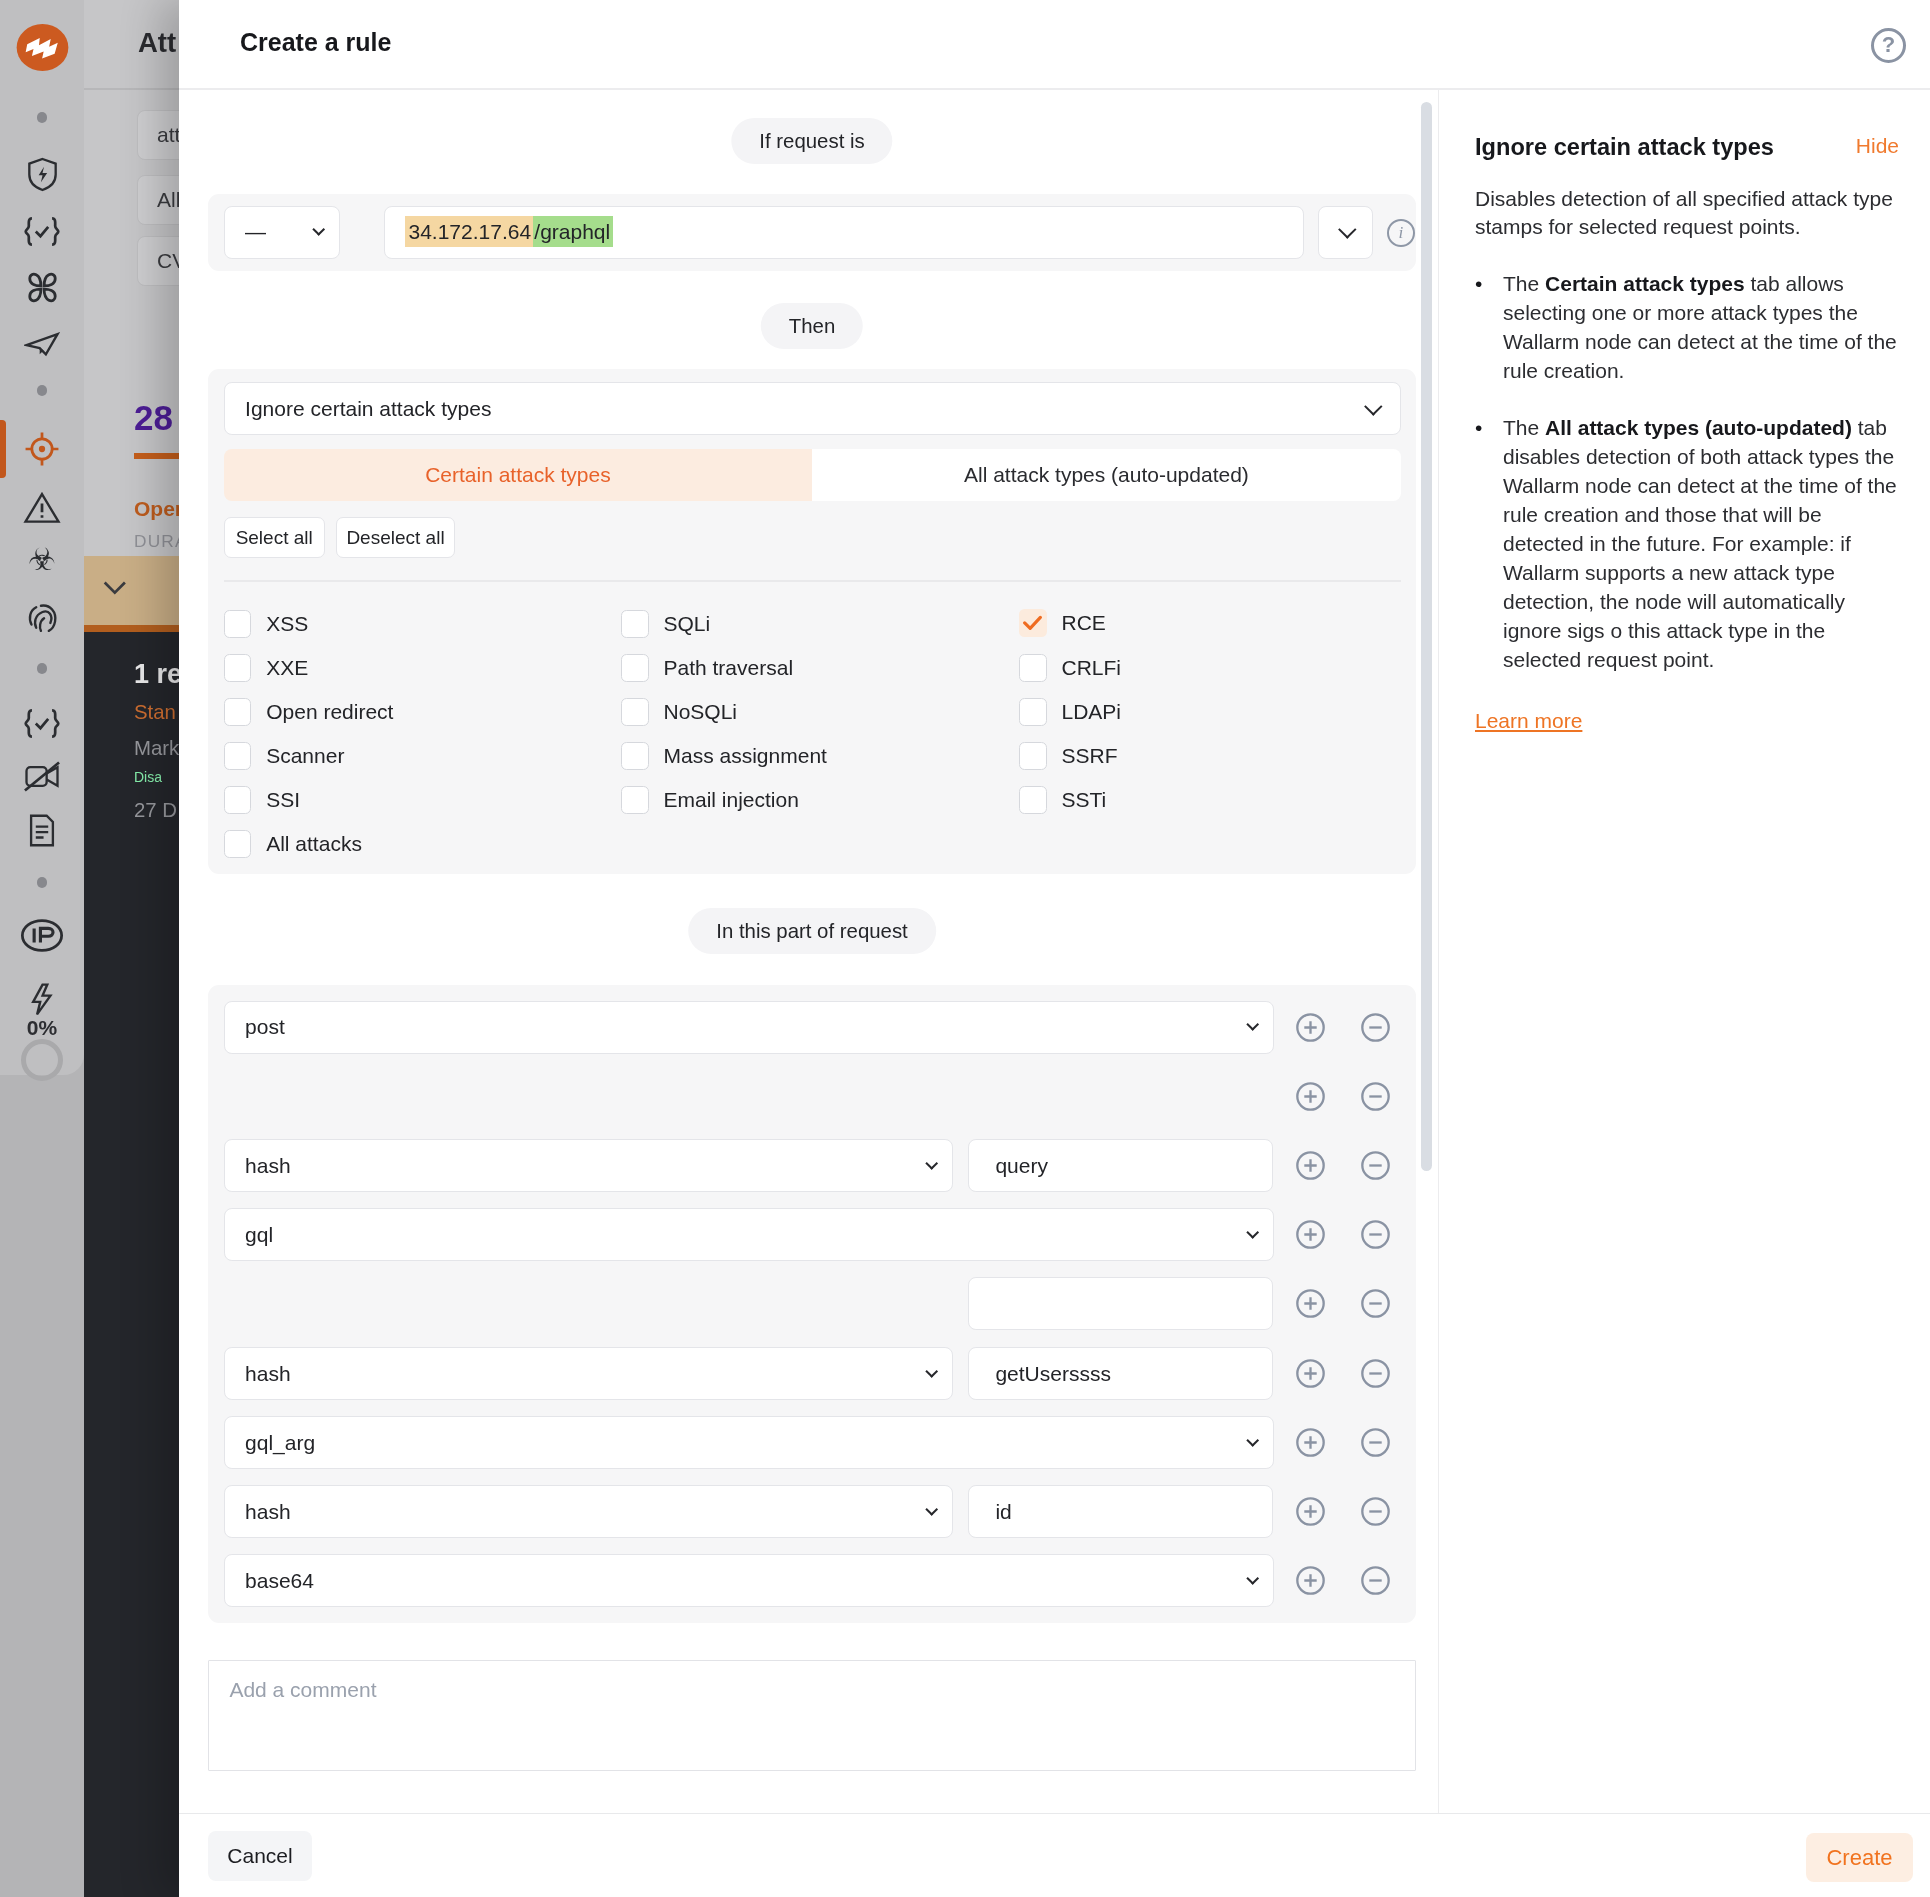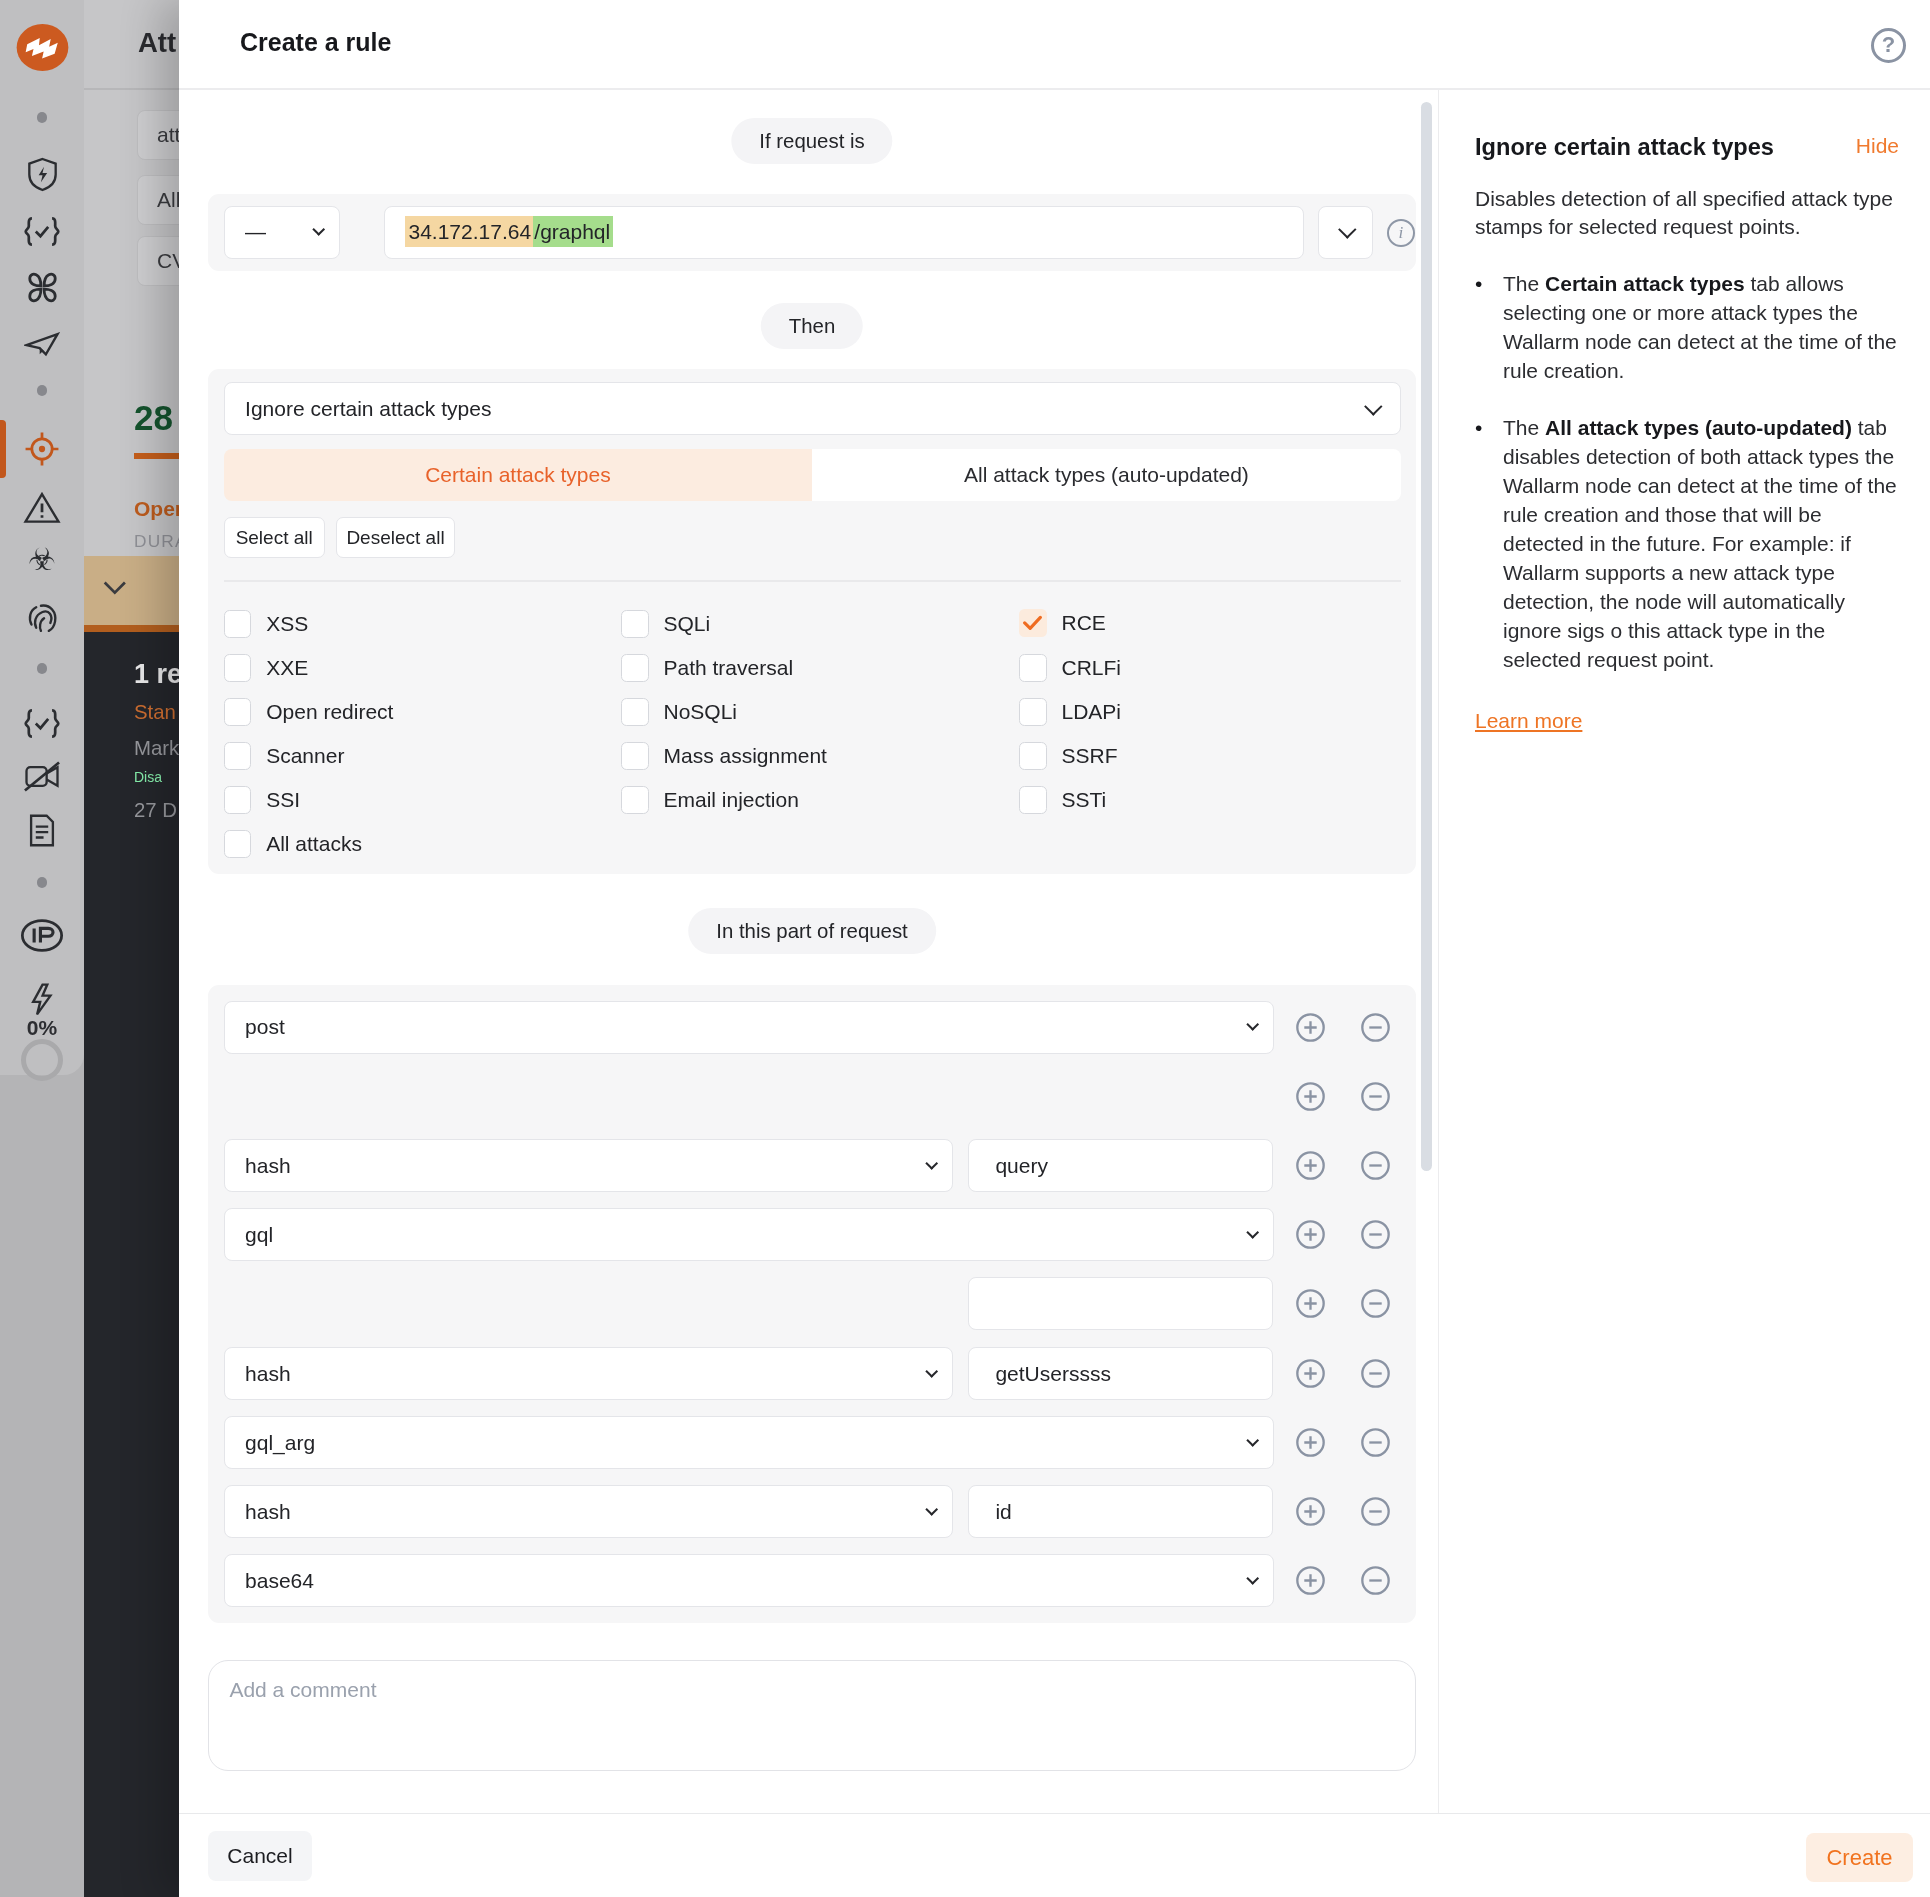--- a/index.html
+++ b/index.html
@@ -23,21 +23,21 @@
                border-radius:50%; border:5.5px solid #a9a9ab; }
 
   #bg-page { position:absolute; left:84px; top:0; width:95px; height:1898px;
              background:#c6c6c8; overflow:hidden; }
   #bg-page .clip { white-space:nowrap; overflow:visible; }
   #bg-title { left:54px; top:27px; font-size:27.5px; font-weight:bold; color:#2a2b2f; }
   #bg-head-divider { left:0; top:88px; width:95px; height:1.6px; background:#b7b7b9; }
   .bg-chip { left:53px; width:173px; height:50px; background:#cecED0; border:1.6px solid #bebec0;
              border-radius:7.9px; font-size:21px; color:#3a3b3f; display:flex; align-items:center;
              padding-left:19px; }
-  #bg-stat { left:50px; top:398px; font-size:35px; font-weight:bold; color:#14532d; }
+  #bg-stat { left:50px; top:398px; font-size:35px; font-weight:bold; color:#4c1d95; }
   #bg-stat-bar { left:50px; top:453px; width:46px; height:6.3px; background:#c45e1b; }
   #bg-date { left:50px; top:497px; font-size:21px; font-weight:bold; color:#bd5c1e; }
   #bg-dura { left:50px; top:531px; font-size:17.3px; color:#8f9096; letter-spacing:1.2px; }
   #bg-tanrow { left:0; top:556px; width:95px; height:69px; background:#c9ae86; }
   #bg-tan-line1 { left:50px; top:568px; font-size:20.4px; color:#55565b; }
   #bg-tan-line2 { left:50px; top:594px; font-size:20.4px; color:#55565b; }
   #bg-orange-bar { left:0; top:625px; width:95px; height:7px; background:#b25e1e; }
   #bg-dark { left:0; top:632px; width:95px; height:1266px; background:#24262b; }
   #bg-dark .t1 { left:50px; top:27px; font-size:27px; font-weight:bold; color:#e9e9ea; }
   #bg-dark .t2 { left:50px; top:69px; font-size:20.4px; color:#cd6e31; }
@@ -100,21 +100,21 @@
   #sec-part { top:985px; height:638px; }
   .prow-sel { left:15.7px; height:53px; }
   .prow-sel.full { width:1050px; }
   .prow-sel.half { width:729px; }
   .prow-inp { left:760px; width:305px; height:53px;padding-left:6px; }
   .rowbtn { position:absolute; width:31px; height:31px; }
   .rowbtn svg { display:block; }
 
   
   #comment-box { position:absolute; left:29px; top:1660px; width:1208px; height:111px; background:#fff;
-                 border:1.6px solid #e2e3e7; border-radius:20px; }
+                 border:1.6px solid #e2e3e7; border-radius:1px; }
   #comment-box span { position:absolute; left:20.4px; top:17.3px; font-size:21px; color:#9aa1ad; }
 
   
   #modal-scrollbar { position:absolute; left:1242px; top:102px; width:11px; height:1069px;
                      background:#d9dde3; border-radius:5.5px; }
 
   
   #help-panel { position:absolute; left:1259px; top:90px; width:492px; height:1723px;
                 border-left:1.6px solid #ececee; background:#fff; padding:44px 31px 0 36px; }
   #help-head { display:flex; justify-content:space-between; align-items:flex-start; }

